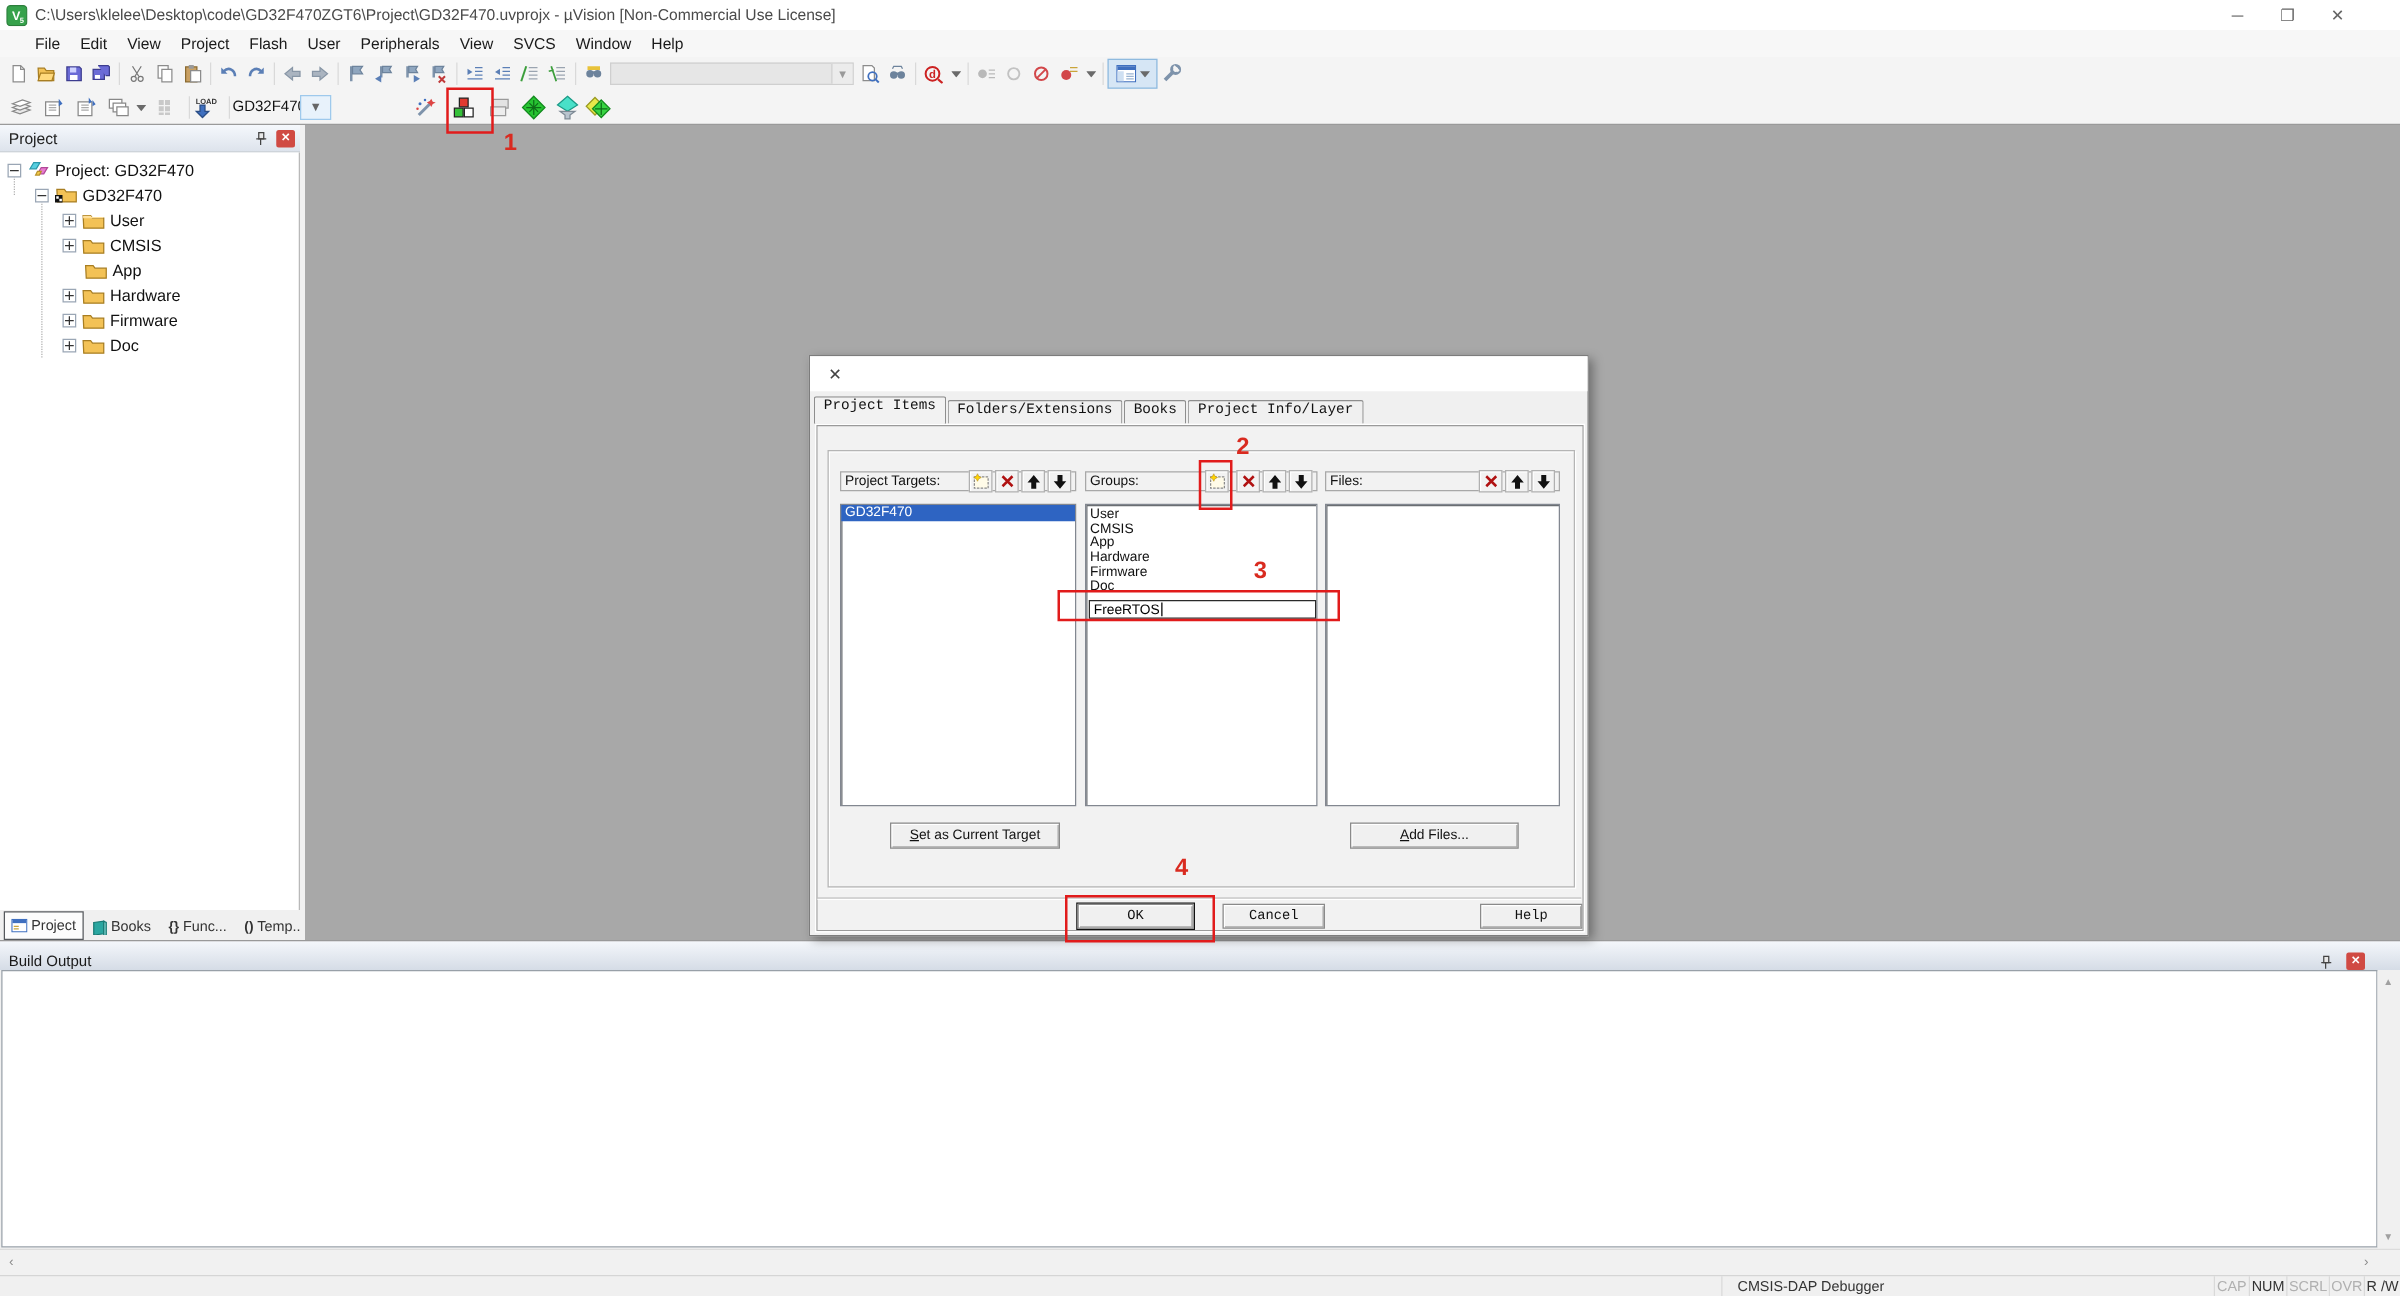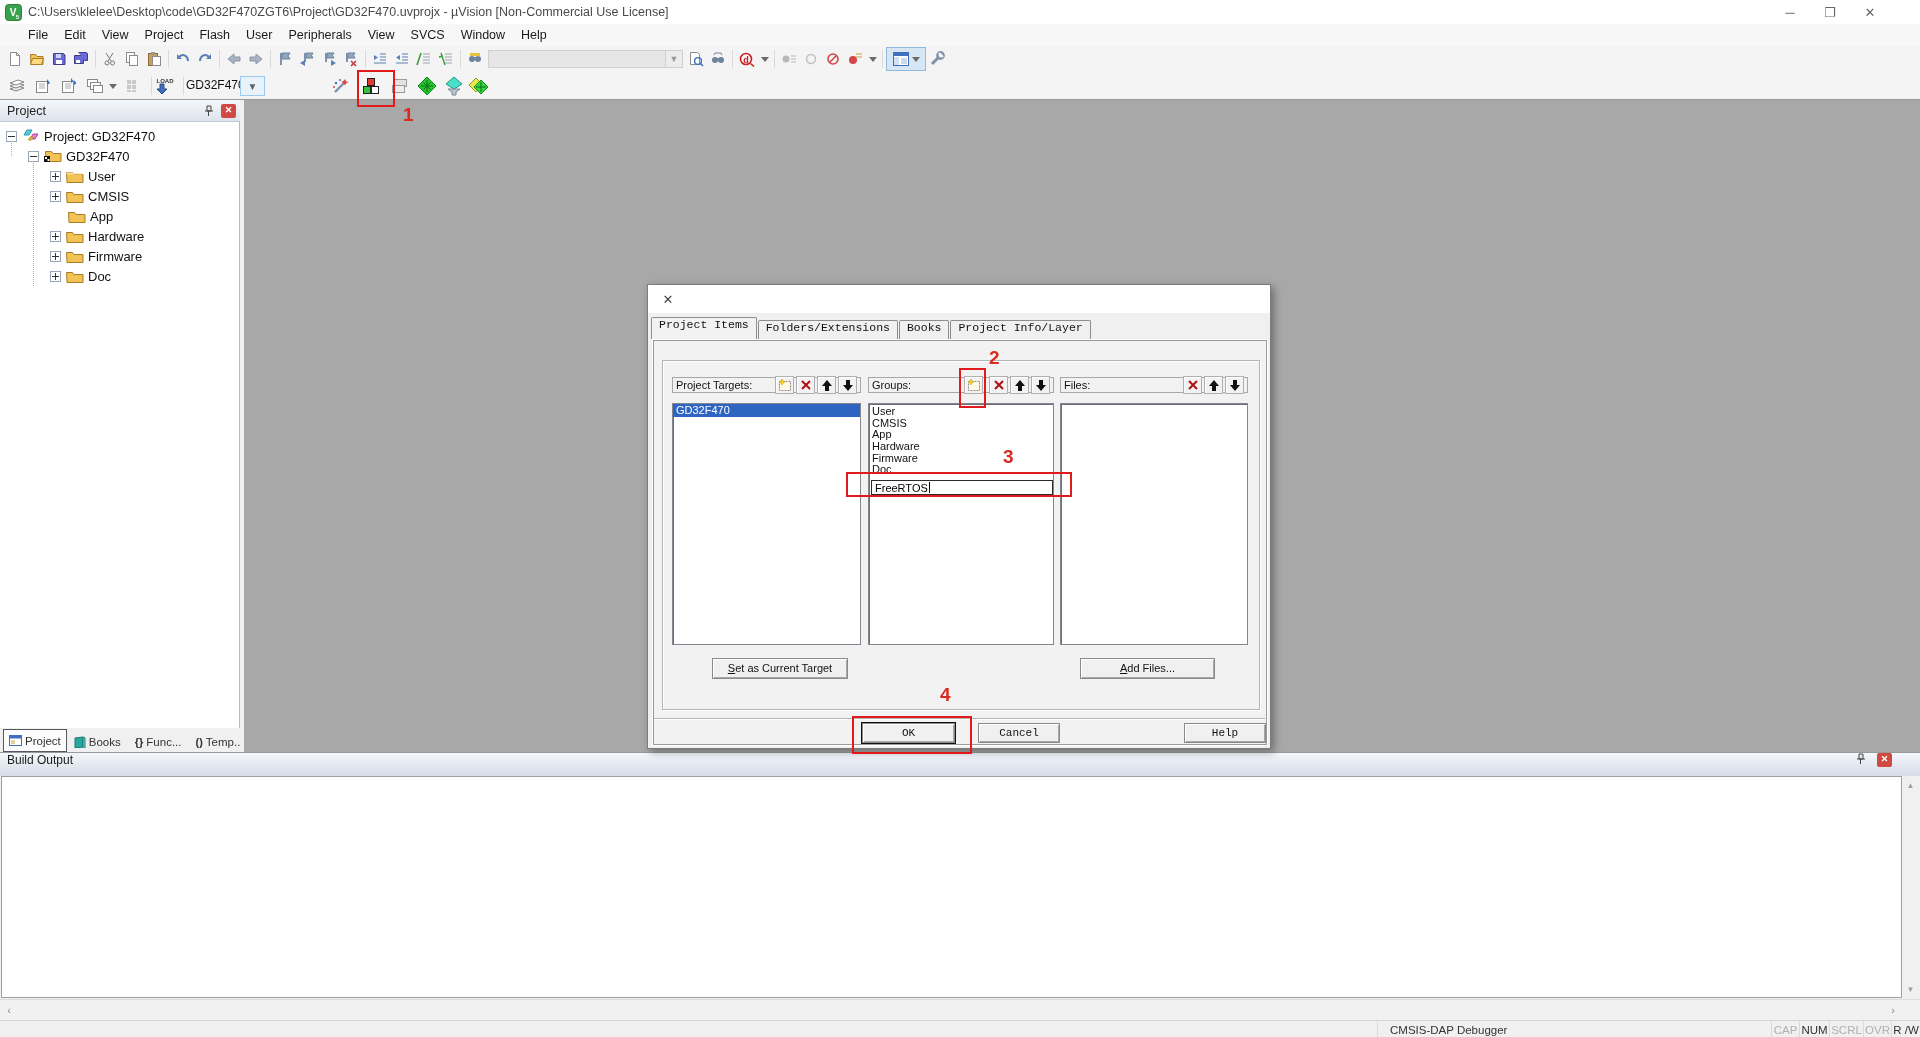--- a/index.html
+++ b/index.html
@@ -38,21 +38,21 @@
   .guide { position:absolute; border-left:1px dotted #b0b0b0; width:0; }
   .ltabs { position:absolute; left:0; top:628px; width:240px; height:24px; background:#f0f0f0; display:flex; align-items:flex-end; padding-left:3px; }
   .ltab { height:21px; display:flex; align-items:center; font-size:11.5px; color:#333; padding:0 5px; border:1px solid transparent; }
   .ltab.active { background:#fcfcfc; border:1px solid #55585c; height:23px; }
   .ltab .g { font-size:11px; font-weight:bold; color:#333; margin-right:3px; }
   .ltab-sep { width:1px; height:14px; background:#b9b9b9; margin:0 1px 3px 1px; }
 
   .workspace { position:absolute; left:244px; top:100px; width:1676px; height:652px; background:#a8a8a8; }
   .splitv { position:absolute; left:240px; top:100px; width:4px; height:652px; background:#f0f0f0; }
 
-  .bpanel-hdr { position:absolute; left:0; top:752px; width:1920px; height:24px; background:linear-gradient(#f4f7fb,#d5dce6); border-top:1px solid #999; display:flex; align-items:flex-start; }
+  .bpanel-hdr { position:absolute; left:0; top:752px; width:1920px; height:24px; background:linear-gradient(#f4f7fb,#d5dce6); border-top:1px solid #999; display:flex; align-items:flex-end; }
   .bpanel-hdr .t { font-size:12px; color:#1a1a1a; margin-left:7px; flex:1; }
   .bcontent { position:absolute; left:1px; top:776px; width:1901px; height:222px; background:#fff; border:1px solid #98a0a8; font-size:12px; }
   .vscroll { position:absolute; left:1902px; top:777px; width:17px; height:221px; background:#f0f0f0; }
   .scroll-arrow { width:17px; height:17px; display:flex; align-items:center; justify-content:center; color:#a0a0a0; font-size:8px; }
   .hscroll { position:absolute; left:0; top:999px; width:1920px; height:21px; background:#f1f1f1; border-top:1px solid #dcdcdc; }
   .hscroll .la { position:absolute; left:0; top:0; width:18px; height:20px; display:flex; align-items:center; justify-content:center; color:#8a8a8a; font-size:11px; }
   .hscroll .ra { position:absolute; left:1884px; top:0; width:18px; height:20px; display:flex; align-items:center; justify-content:center; color:#8a8a8a; font-size:11px; }
 
   .statusbar { position:absolute; left:0; top:1020px; width:1920px; height:17px; background:#f0f0f0; border-top:1px solid #d5d5d5; font-size:11.5px; color:#333; }
   .statusbar .cell { position:absolute; top:0; height:17px; display:flex; align-items:center; border-left:1px solid #d9d9d9; padding-left:12px; }

